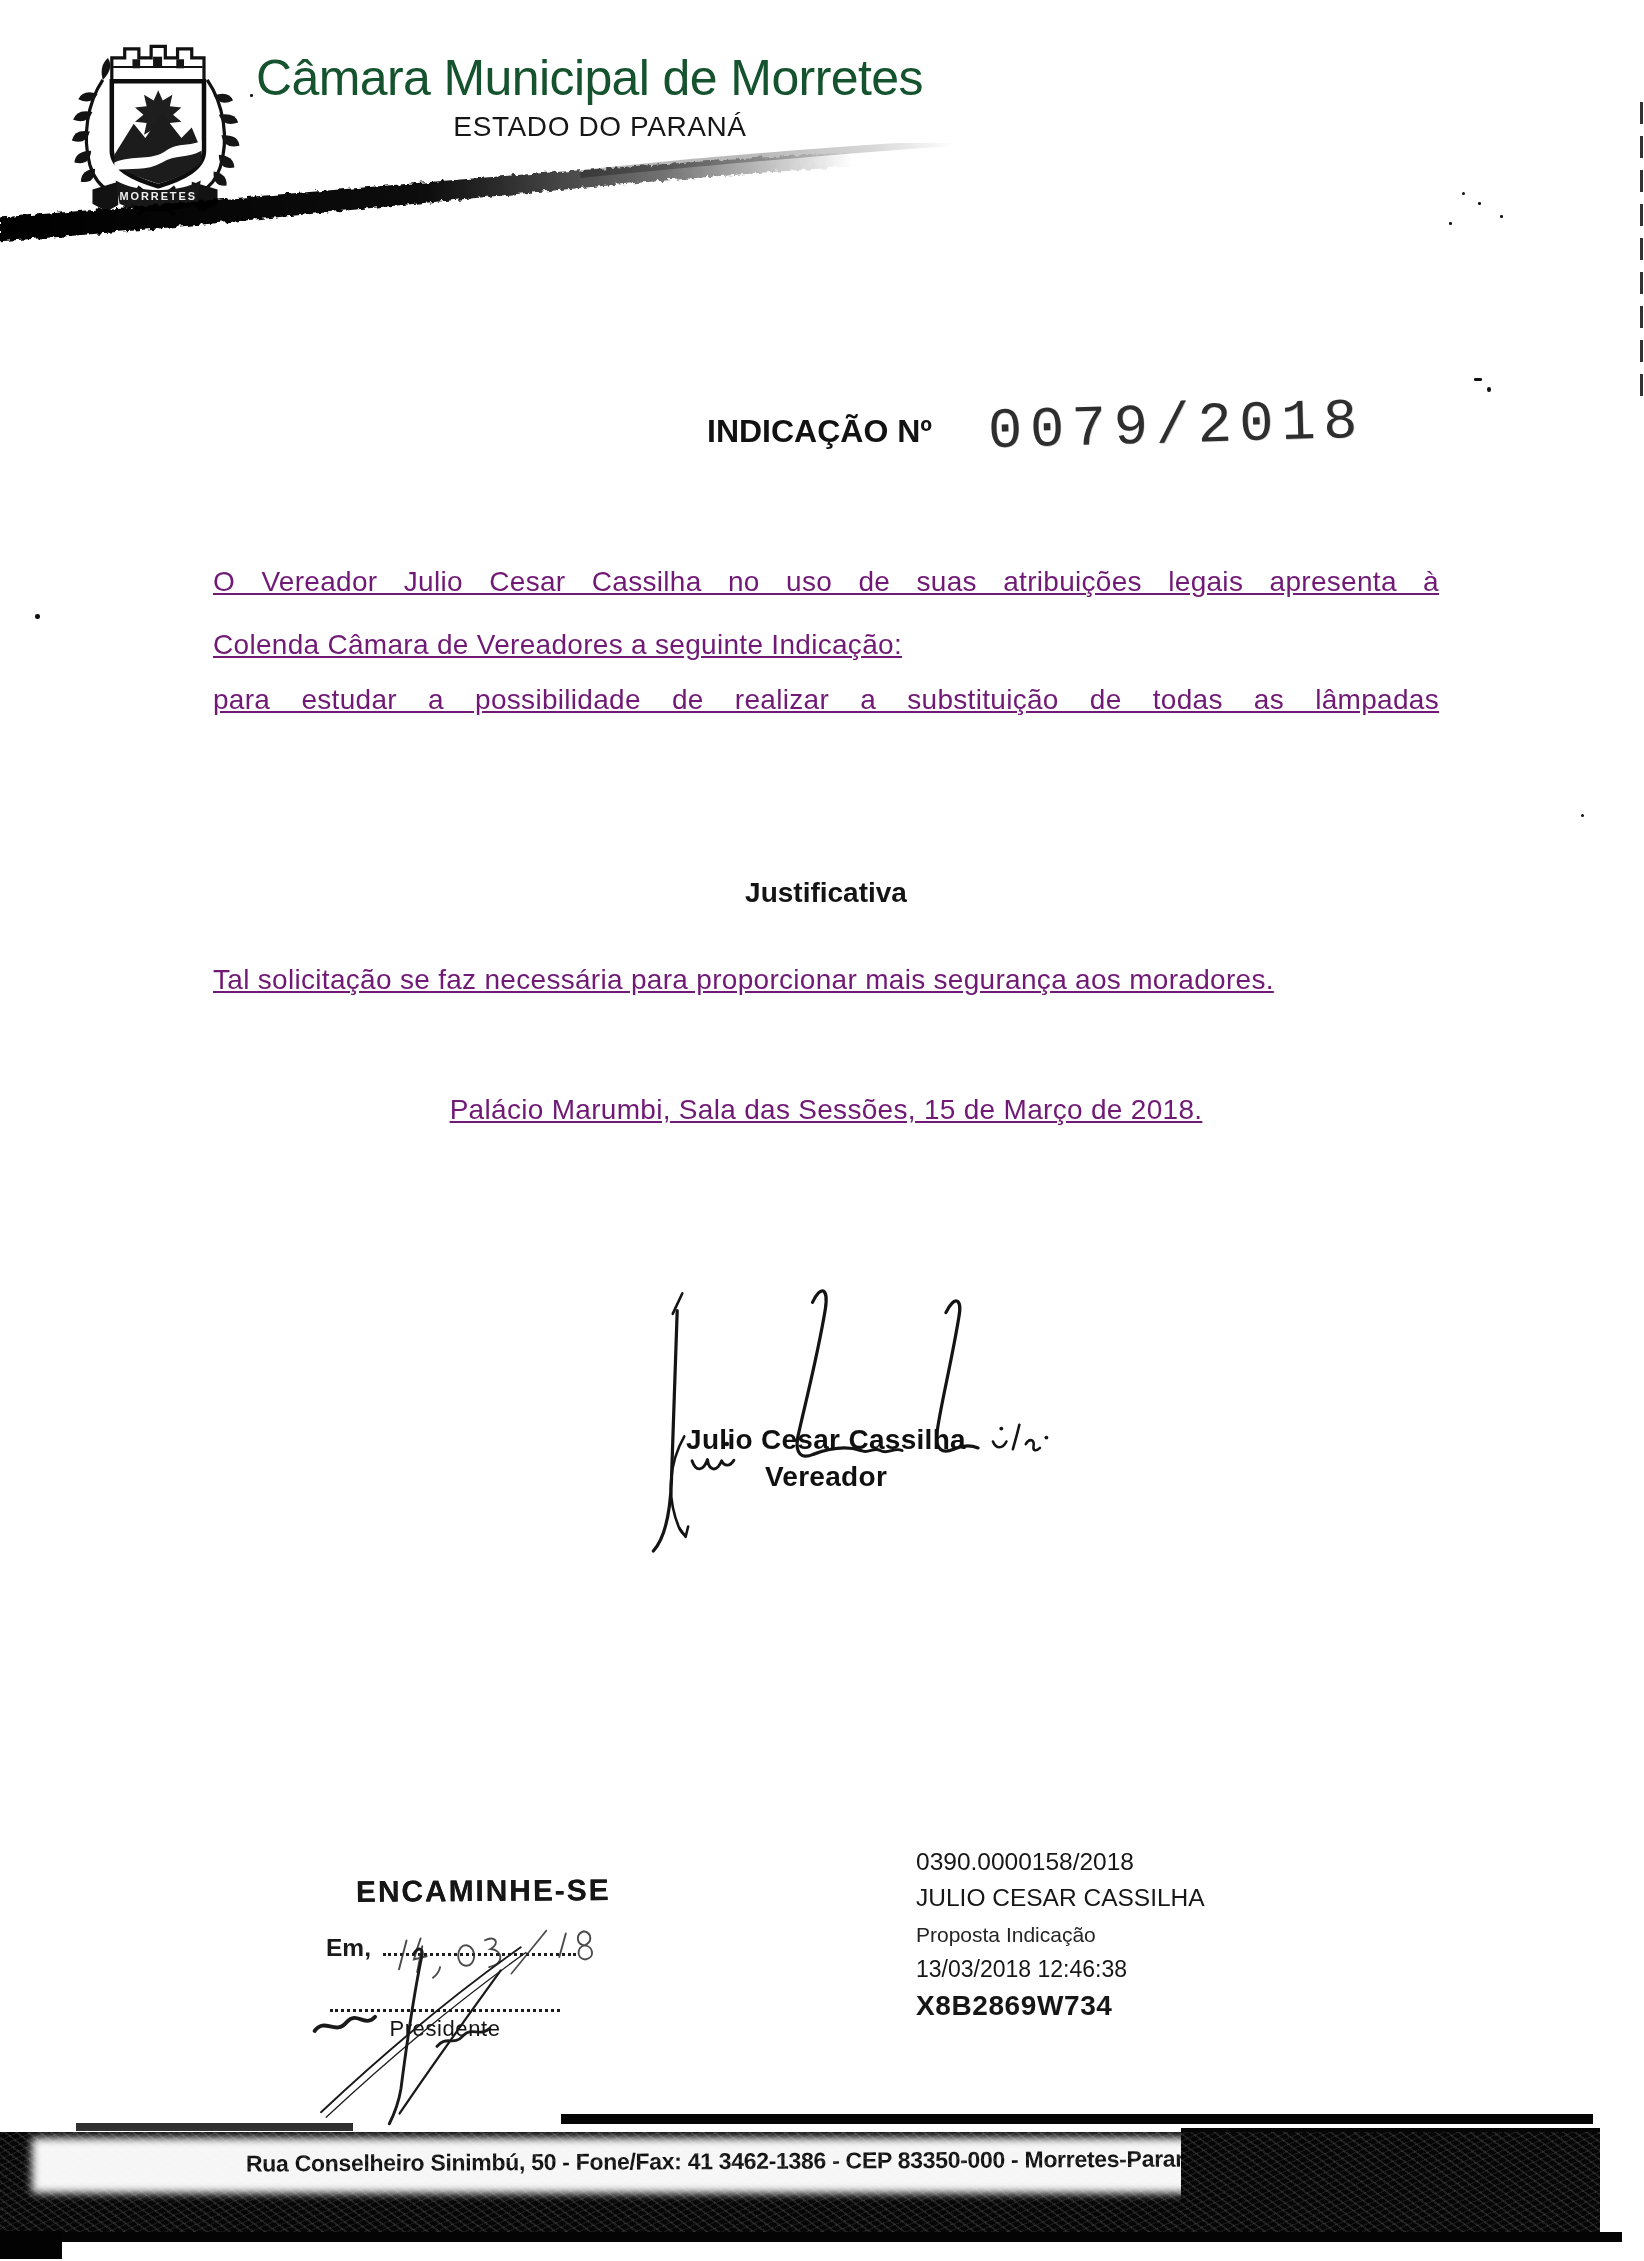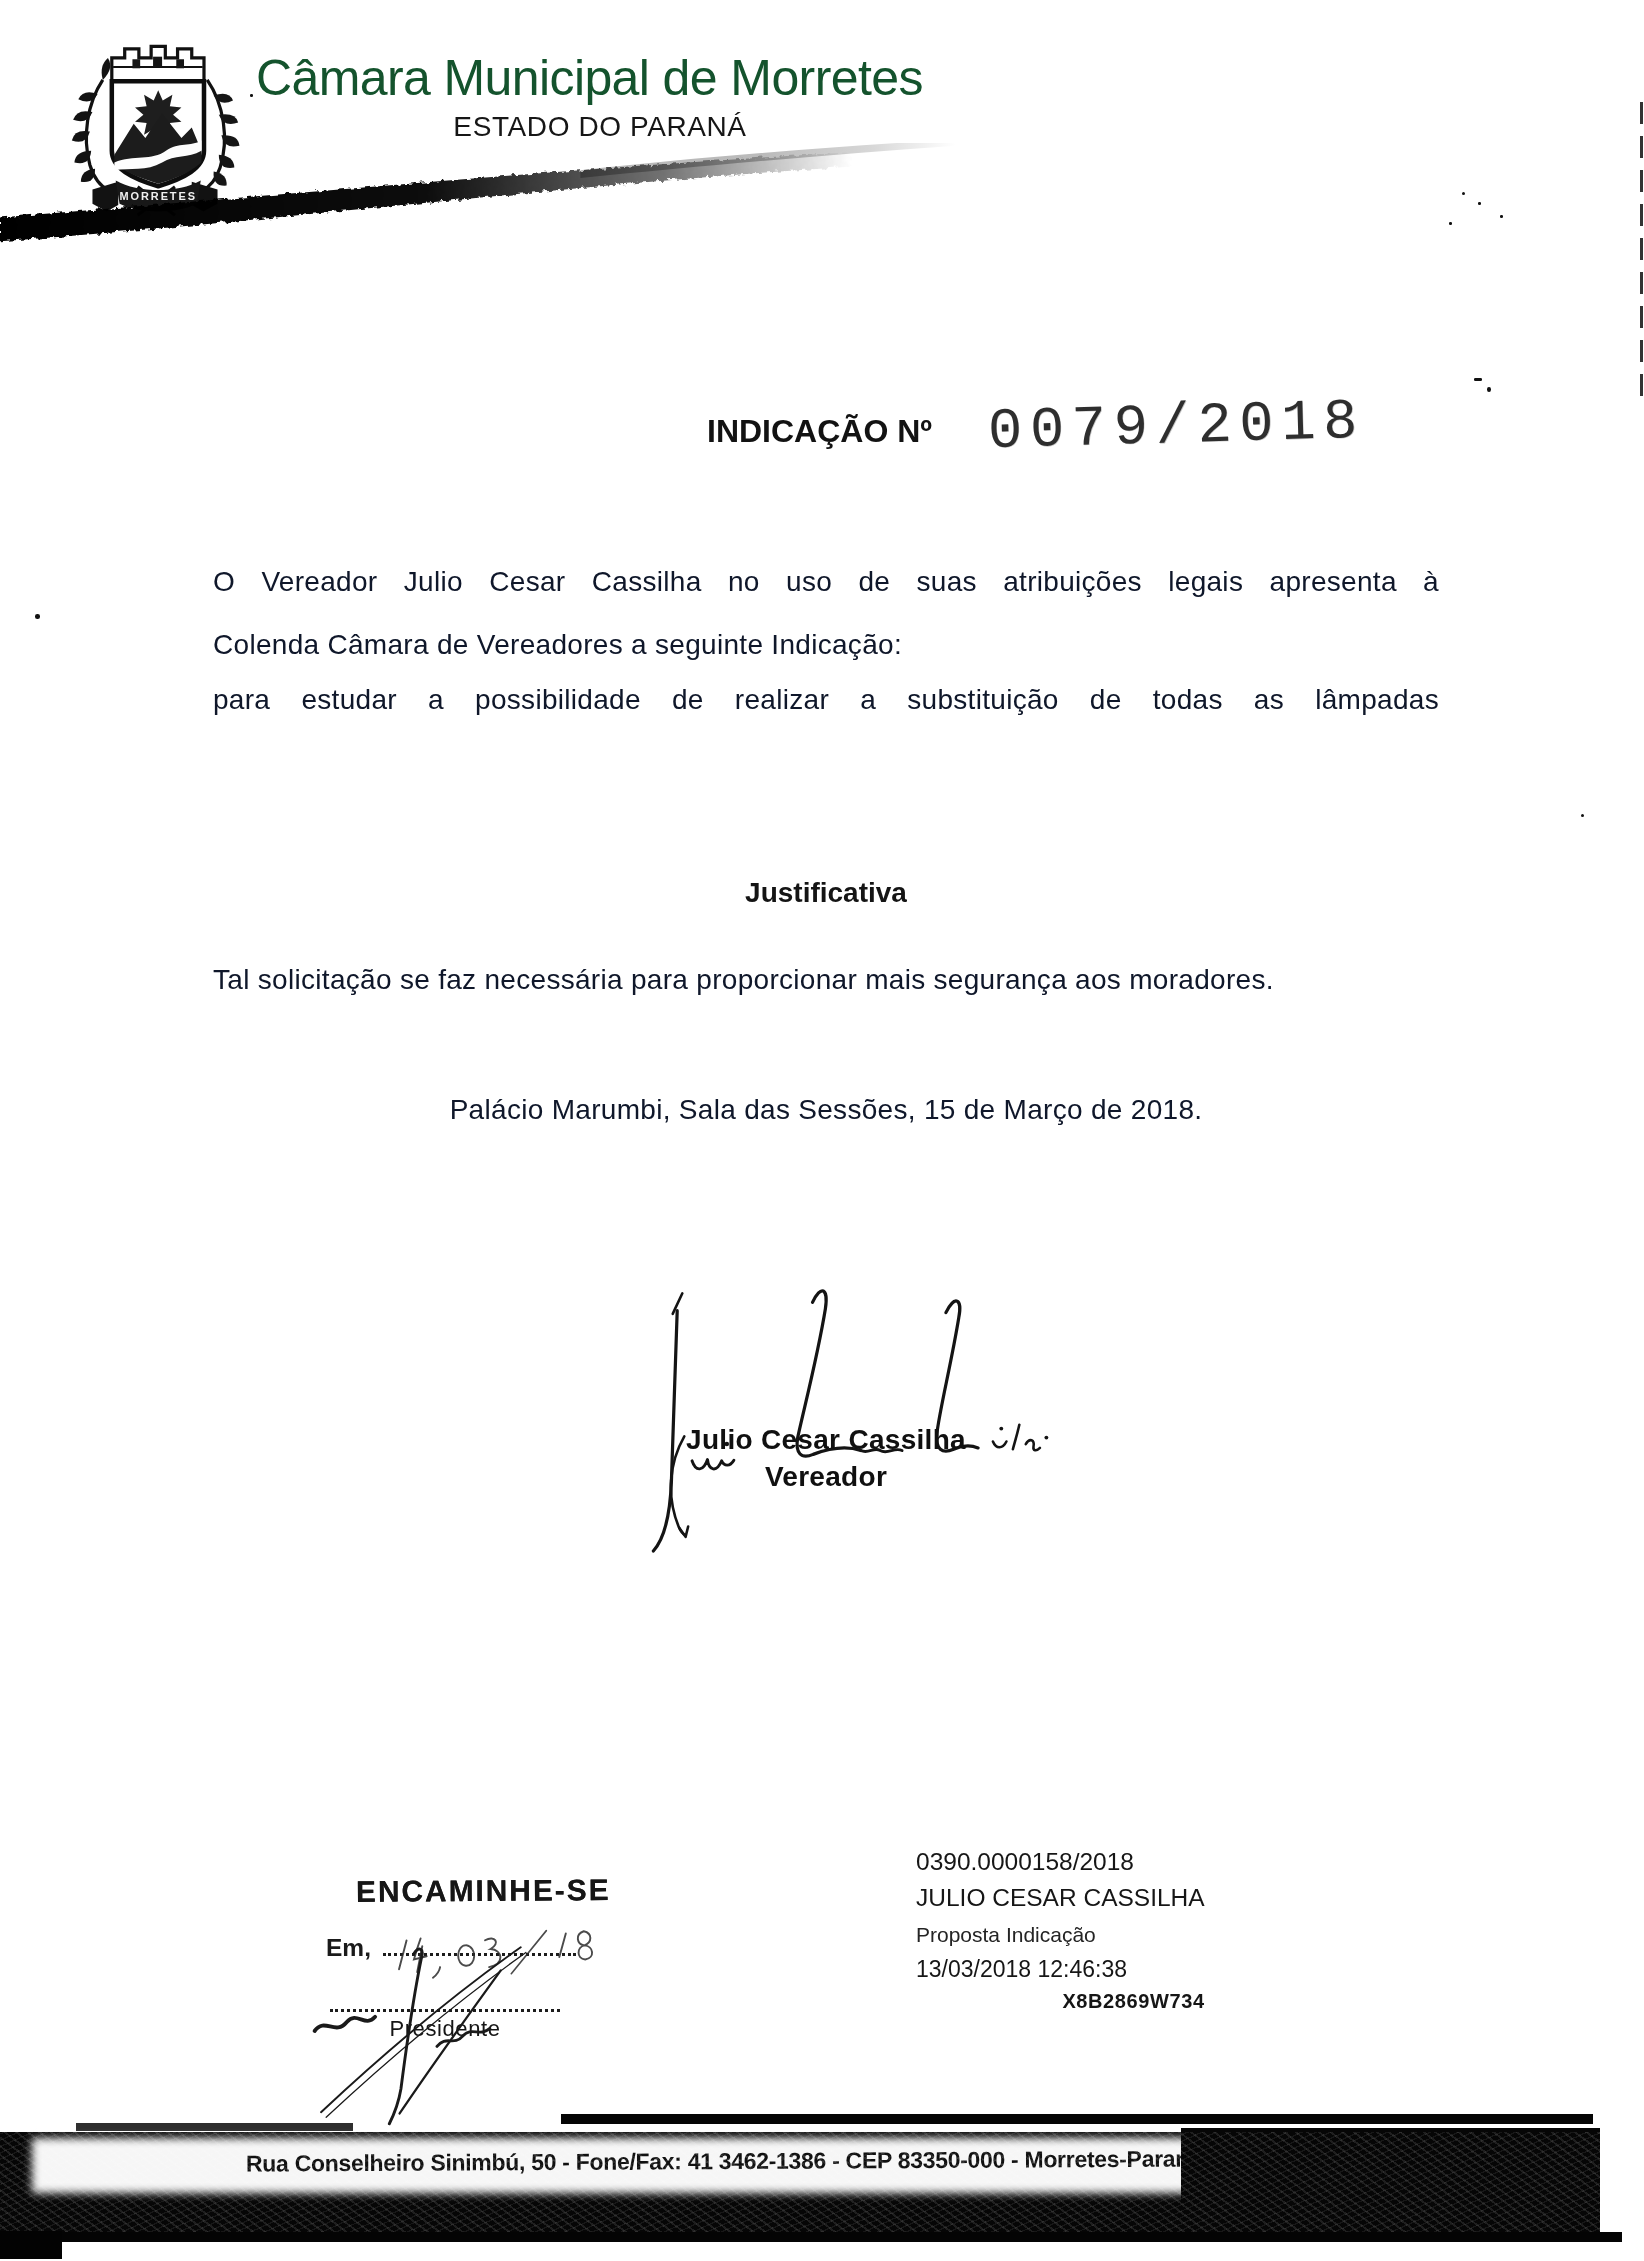--- a/index.html
+++ b/index.html
@@ -23,41 +23,41 @@
   .indicacao-label{font-size:32px;font-weight:bold;color:#121212;white-space:nowrap;}
   .stamp-number{
     font-family:"Liberation Mono","DejaVu Sans Mono",monospace;
     font-size:57px;letter-spacing:7.7px;color:#1f1f1f;white-space:nowrap;
     transform:rotate(-1.6deg);opacity:.93;
     text-shadow:0.6px 0.6px 0 rgba(0,0,0,.25);
   }
 
   
   .bodyblock{left:213px;width:1226px;}
-  .para{font-size:28px;line-height:39px;color:#0f172a;letter-spacing:0.3px;}
+  .para{font-size:28px;line-height:39px;color:#701a75;letter-spacing:0.3px;text-decoration:underline;}
   .jline{text-align:justify;text-align-last:justify;}
   .lline{text-align:left;margin-top:24px;}
   .centerline{text-align:center;}
   .heading{font-size:28px;font-weight:bold;text-align:center;color:#141414;margin-top:8px;}
   .signer{font-size:28px;font-weight:bold;text-align:center;color:#101010;letter-spacing:0.3px;}
 
   
   .fwd-title{font-size:30px;font-weight:bold;letter-spacing:1.9px;color:#161616;
     transform:rotate(-.4deg);text-shadow:0 0 0.6px #333;}
   .em-label{font-size:24.5px;font-weight:bold;color:#1a1a1a;}
   .dotline{display:inline-block;border-bottom:3.2px dotted #1c1c1c;height:19.3px;}
   .pres-label{font-size:22px;color:#151515;text-align:center;letter-spacing:0.6px;}
 
   .proto{color:#161616;}
   .proto div{white-space:nowrap;}
   .proto .l1{font-size:24.5px;}
   .proto .l2{font-size:24.5px;margin-top:8.4px;}
   .proto .l3{font-size:21px;margin-top:10.3px;color:#242424;}
   .proto .l4{font-size:23px;margin-top:9.7px;}
-  .proto .l5{font-size:20px;font-weight:bold;margin-top:7px;letter-spacing:0.6px;text-align:right;}
+  .proto .l5{font-size:28px;font-weight:bold;margin-top:7px;letter-spacing:0.6px;}
 
   
   .footer-band{left:0;top:2132px;width:1600px;height:103px;background:#060606;}
   .footer-stripA{left:561px;top:2114px;width:1032px;height:10.3px;background:#050505;}
   .footer-stripB{left:76px;top:2123px;width:277px;height:7.7px;background:#0a0a0a;opacity:.85;}
   .footer-stripC{left:0px;top:2232px;width:1622px;height:10.3px;background:#040404;}
   .footer-notch{left:0;top:2231px;width:62px;height:28px;background:#030303;}
   .footer-light{
     left:32px;top:2138px;width:1161px;height:55px;background:#f6f6f6;filter:blur(4.5px);
   }

